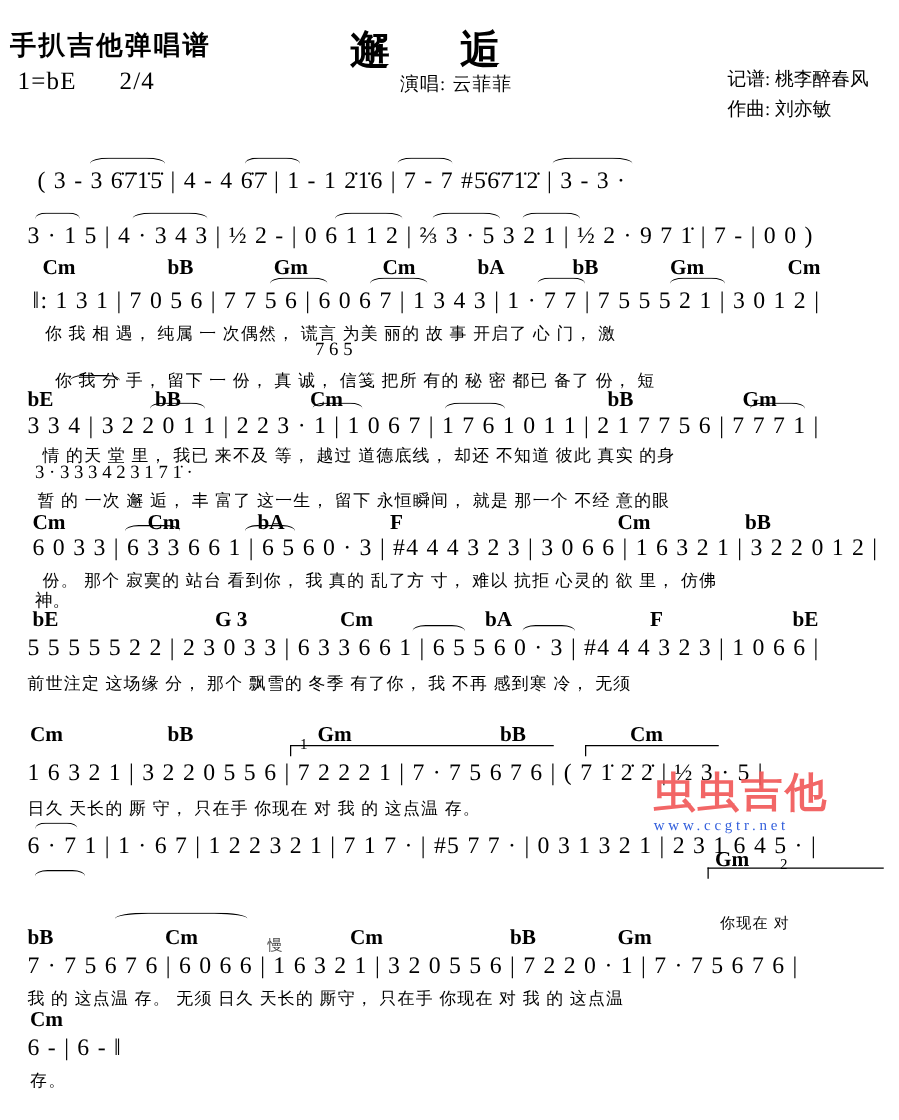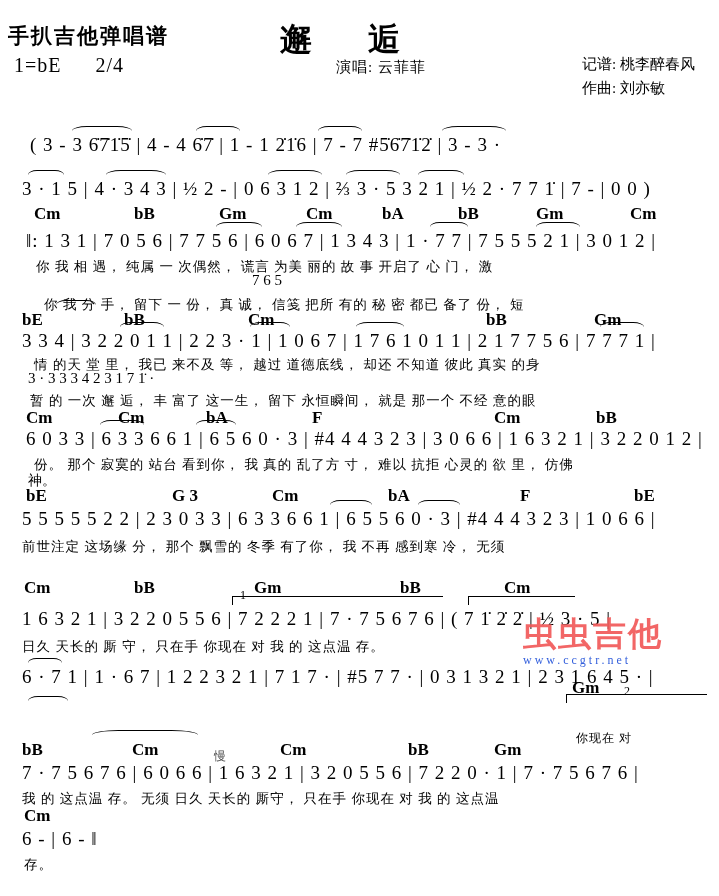--- a/index.html
+++ b/index.html
@@ -4,21 +4,21 @@
 <style>
   html,body{margin:0;padding:0;background:#ffffff;}
   body{width:719px;height:896px;position:relative;overflow:hidden;
        font-family:"Liberation Serif",serif;color:#000;}
   .sheet{position:absolute;left:0;top:0;width:719px;height:744px;}
 
   
   .hdr-left{position:absolute;left:8px;top:22px;font-size:21px;letter-spacing:2px;font-weight:bold;}
   .hdr-key{position:absolute;left:14px;top:54px;font-size:20px;letter-spacing:1px;}
   .title{position:absolute;left:280px;top:18px;font-size:32px;font-weight:bold;letter-spacing:24px;}
-  .singer{position:absolute;left:336px;top:58px;font-size:15px;letter-spacing:1px;}
+  .singer{position:absolute;left:320px;top:58px;font-size:15px;letter-spacing:1px;}
   .credits{position:absolute;right:24px;top:52px;font-size:15px;line-height:24px;text-align:left;}
   .credits div{white-space:nowrap;}
 
   
   .mrow{position:absolute;font-size:19px;letter-spacing:1px;white-space:nowrap;}
   .chordrow{position:absolute;font-size:17px;font-weight:bold;white-space:nowrap;}
   .lyricrow{position:absolute;font-size:13.5px;white-space:nowrap;letter-spacing:1px;}
   .tiny{position:absolute;font-size:13px;white-space:nowrap;}
 
   .chord{position:absolute;font-weight:bold;font-size:17px;}
@@ -48,21 +48,21 @@
     <div>记谱:  桃李醉春风</div>
     <div>作曲:  刘亦敏</div>
   </div>
 
   <div class="mrow" style="left:30px;top:134px;">( 3  -  3 6̇7̇1̇5̇ | 4  -  4 6̇7̇ | 1  -  1 2̇1̇6 | 7  -  7 #5̇6̇7̇1̇2̇ | 3 - 3 ·</div>
   <div class="slur" style="left:72px;top:126px;width:60px;"></div>
   <div class="slur" style="left:196px;top:126px;width:44px;"></div>
   <div class="slur" style="left:318px;top:126px;width:44px;"></div>
   <div class="slur" style="left:442px;top:126px;width:64px;"></div>
 
-  <div class="mrow" style="left:22px;top:178px;">3 · 1 5 | 4 · 3 4 3 | ½ 2  -  | 0 6 3  1 2 | ⅔ 3 · 5 3 2 1 | ½ 2 · 7  7 1̇ | 7  -  | 0  0 )</div>
+  <div class="mrow" style="left:22px;top:178px;">3 · 1 5 | 4 · 3 4 3 | ½ 2  -  | 0 6 1  1 2 | ⅔ 3 · 5 3 2 1 | ½ 2 · 9  7 1̇ | 7  -  | 0  0 )</div>
   <div class="slur" style="left:28px;top:170px;width:36px;"></div>
   <div class="slur" style="left:106px;top:170px;width:60px;"></div>
   <div class="slur" style="left:268px;top:170px;width:54px;"></div>
   <div class="slur" style="left:346px;top:170px;width:54px;"></div>
   <div class="slur" style="left:418px;top:170px;width:46px;"></div>
 
   <div class="chordrow" style="left:34px;top:204px;">
     <span class="chord" style="left:0px;">Cm</span>
     <span class="chord" style="left:100px;">bB</span>
     <span class="chord" style="left:185px;">Gm</span>

